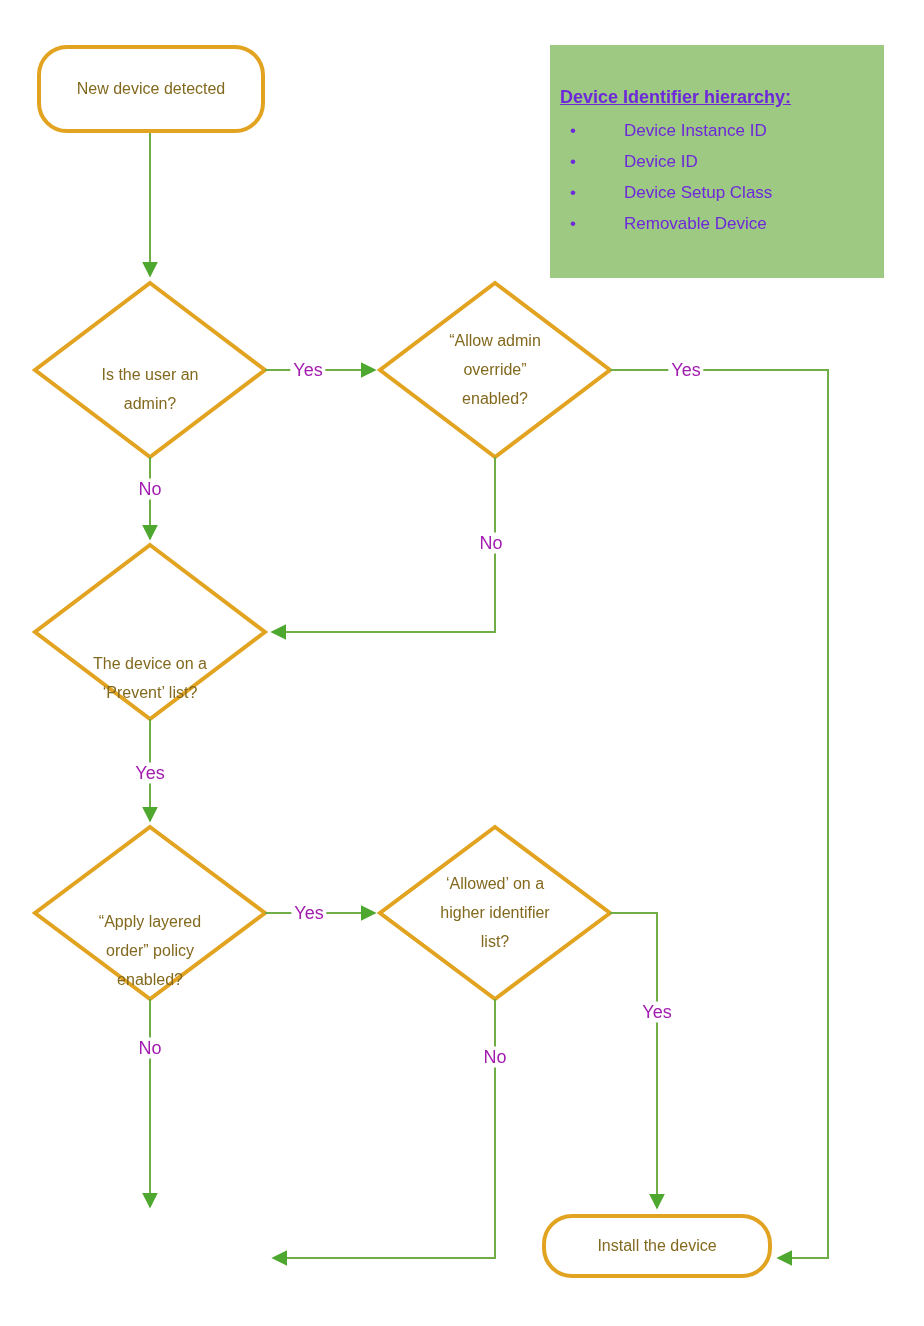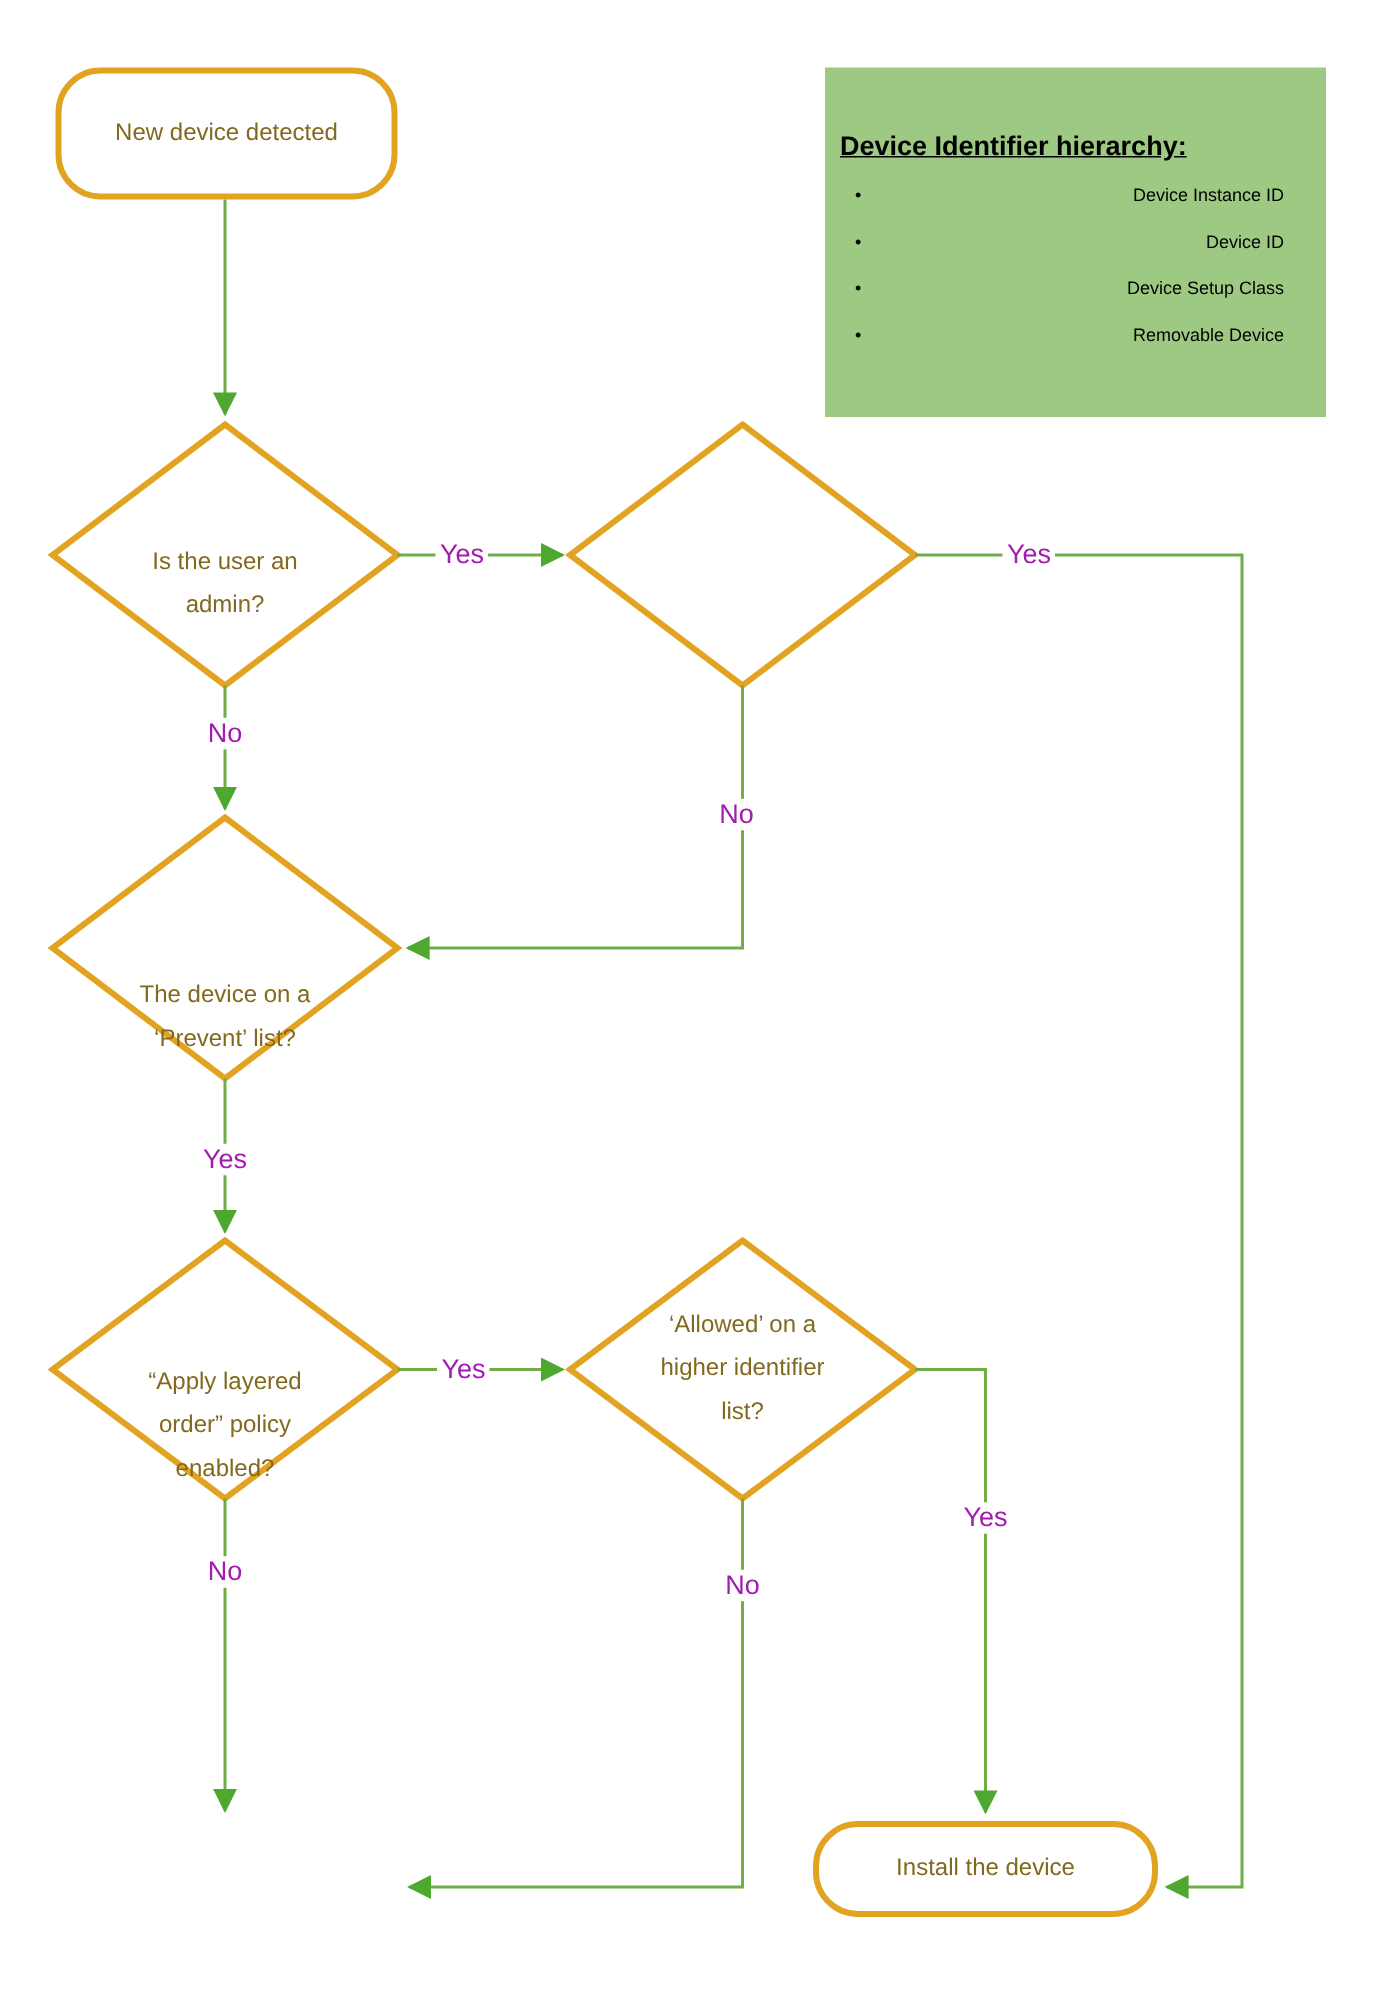--- a/index.html
+++ b/index.html
@@ -64,35 +64,34 @@
     white-space: nowrap;
   }
   .info-box {
     position: absolute;
     left: 550px;
     top: 45px;
     width: 334px;
     height: 233px;
     box-sizing: border-box;
     background: #9DC983;
-    color: #000000;
-    padding: 42px 28px 0 10px;
+    color: #6d28d9;
+    padding: 42px 10px 0 10px;
   }
   .info-title {
     font-size: 18px;
     font-weight: bold;
     text-decoration: underline;
     margin: 0 0 7px 0;
   }
   .info-list {
     list-style: none;
     margin: 0;
     padding: 0;
-    font-size: 12px;
-    text-align: right;
+    font-size: 17px;
   }
   .info-list li {
     position: relative;
     padding-left: 64px;
     line-height: 31px;
   }
   .info-list li::before {
     content: "\2022";
     position: absolute;
     left: 10px;
@@ -132,20 +131,21 @@
   <div class="terminal" style="left:37px; top:45px; width:228px; height:88px;">
     <span>New device detected</span>
   </div>
 
 
   <div class="terminal" style="left:542px; top:1214px; width:230px; height:64px;">
     <span>Install the device</span>
   </div>
 
   <div class="diamond-label w130" style="left:150px; top:370px;margin-top:20px;">Is the user an admin?</div>
+  <div class="diamond-label w120" style="left:495px; top:370px;">“Allow admin override” enabled?</div>
   <div class="diamond-label w134" style="left:150px; top:632px;margin-top:47px;">The device on a ‘Prevent’ list?</div>
   <div class="diamond-label w120" style="left:150px; top:951px;">“Apply layered order” policy enabled?</div>
   <div class="diamond-label w134" style="left:495px; top:913px;text-align:center;">‘Allowed’ on a higher identifier list?</div>
 
   <span class="edge-label" style="left:308px; top:370px;">Yes</span>
   <span class="edge-label" style="left:150px; top:489px;">No</span>
   <span class="edge-label" style="left:686px; top:370px;">Yes</span>
   <span class="edge-label" style="left:491px; top:543px;">No</span>
   <span class="edge-label" style="left:150px; top:773px;">Yes</span>
   <span class="edge-label" style="left:309px; top:913px;">Yes</span>

